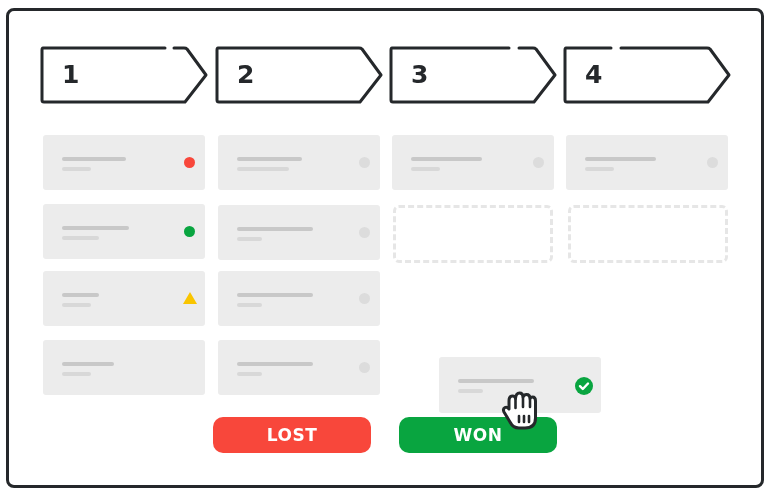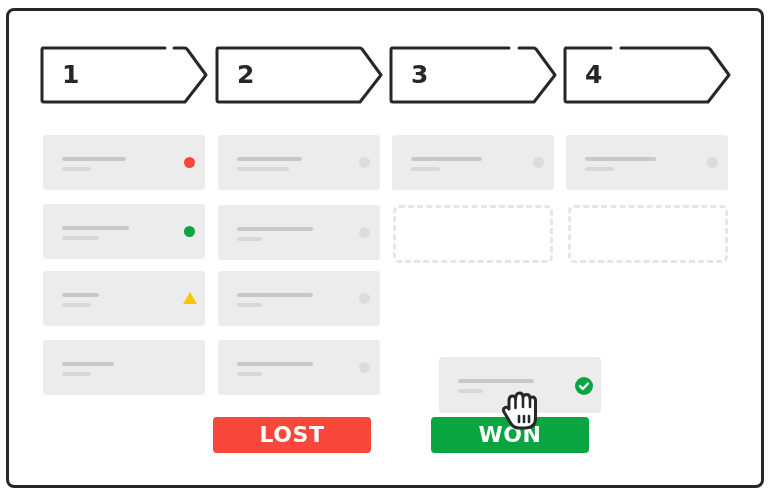--- a/index.html
+++ b/index.html
@@ -7,23 +7,23 @@
   .frame { position: absolute; left: 6px; top: 8px; width: 752px; height: 474px; border: 3px solid #25282b; border-radius: 8px; background: #fff; }
   .stage { position: absolute; top: 46px; width: 168px; height: 58px; cursor: pointer; }
   .stage svg { position: absolute; left: 0; top: 0; }
   .stage .num { position: absolute; left: 22px; top: 16px; font-family: "DejaVu Sans", sans-serif; font-weight: bold; font-size: 25px; color: #25282b; line-height: 26px; }
   .card { position: absolute; width: 162px; height: 55px; background: #ececec; border-radius: 3px; }
   .card .l1 { position: absolute; left: 19px; top: 22px; height: 4px; border-radius: 2px; background: #c8c8c8; }
   .card .l2 { position: absolute; left: 19px; top: 32px; height: 4px; border-radius: 2px; background: #d8d8d8; }
   .card .dot { position: absolute; right: 10px; top: 22px; width: 11px; height: 11px; border-radius: 50%; background: #dcdcdc; }
   .card .tri { position: absolute; right: 8px; top: 21px; width: 0; height: 0; border-left: 7px solid transparent; border-right: 7px solid transparent; border-bottom: 12px solid #f9c500; }
   .placeholder { position: absolute; width: 154px; height: 52px; border: 3px dashed #e6e6e6; border-radius: 6px; }
-  .btn { position: absolute; top: 417px; height: 36px; width: 158px; border-radius: 4px; color: #fff; font-family: "DejaVu Sans", sans-serif; font-weight: bold; font-size: 22px; text-align: center; line-height: 36px; letter-spacing: 0.5px; cursor: pointer; }
+  .btn { position: absolute; top: 417px; height: 36px; width: 158px; border-radius: 10px; color: #fff; font-family: "DejaVu Sans", sans-serif; font-weight: bold; font-size: 17px; text-align: center; line-height: 36px; letter-spacing: 0.5px; cursor: pointer; }
   .btn-lost { left: 213px; background: #f8473b; }
-  .btn-won { left: 399px; background: #09a540; margin-left: 32px; }
+  .btn-won { left: 399px; background: #09a540; }
   .drag-card { left: 439px; top: 357px; width: 162px; height: 56px; }
   .check { position: absolute; right: 8px; top: 20px; width: 18px; height: 18px; border-radius: 50%; background: #09a540; }
   .hand { position: absolute; left: 500px; top: 388px; }
 </style>
 </head>
 <body>
 
 <div class="frame"></div>
 
 <div class="stage" style="left:40px;">

